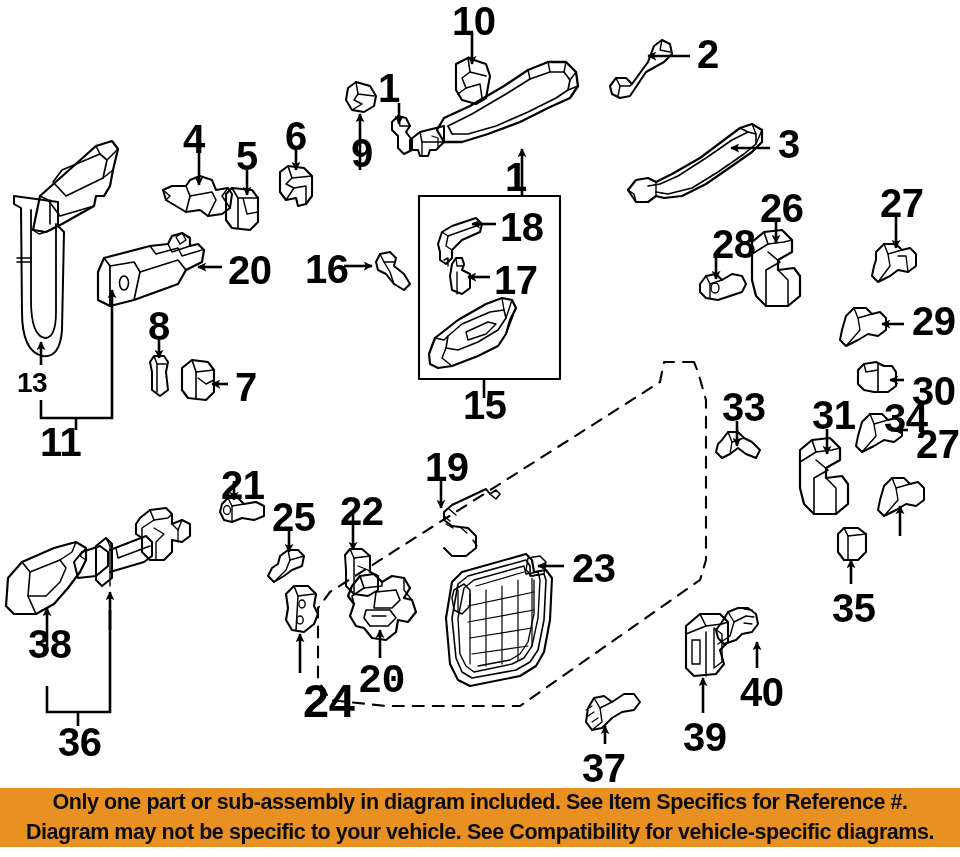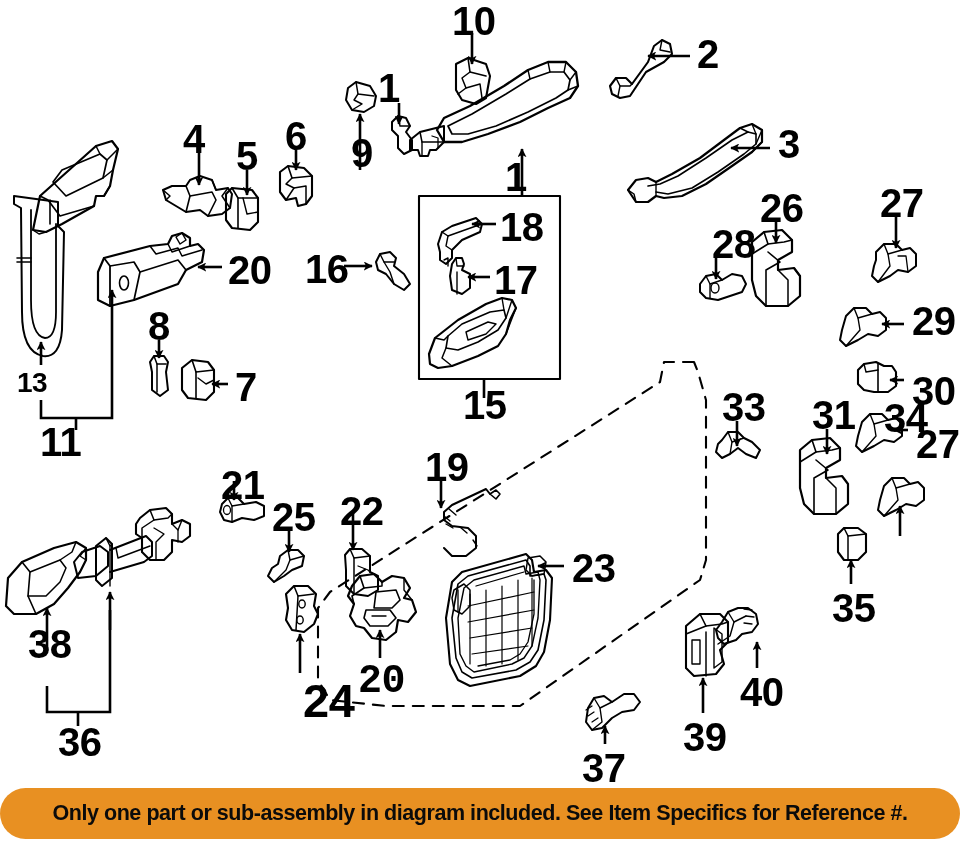--- a/index.html
+++ b/index.html
@@ -17,25 +17,24 @@
     font-family:"Liberation Sans", sans-serif;
     font-weight:bold;
     color:#000;
     line-height:1;
     white-space:nowrap;
     letter-spacing:-0.5px;
   }
 
   
   #banner{
-    position:absolute;left:0;top:788px;width:960px;height:51px;
+    position:absolute;left:0;top:788px;width:960px;height:59px;
     background:#E89022;
     display:flex;flex-direction:column;align-items:center;justify-content:center;
     box-sizing:border-box;
-    border-radius:30px;
   }
   #banner .line{
     font-family:"Liberation Sans", sans-serif;
     font-weight:bold;
     font-size:21.5px;
     color:#0b0b0b;
     letter-spacing:-0.45px;
     white-space:nowrap;
     line-height:1.38;
   }
@@ -443,15 +442,16 @@
       <div class="callout" style="left: 832px; top: 588px; font-size: 40px;">35</div>
       <div class="callout" style="left: 58px; top: 722px; font-size: 40px;">36</div>
       <div class="callout" style="left: 582px; top: 748px; font-size: 40px;">37</div>
       <div class="callout" style="left: 28px; top: 624px; font-size: 40px;">38</div>
       <div class="callout" style="left: 683px; top: 717px; font-size: 40px;">39</div>
       <div class="callout" style="left: 740px; top: 672px; font-size: 40px;">40</div>
     </div>
 
   <div id="banner">
     <div class="line">Only one part or sub-assembly in diagram included. See Item Specifics for Reference #.</div>
+    <div class="line">Diagram may not be specific to your vehicle. See Compatibility for vehicle-specific diagrams.</div>
   </div>
 
 </div>
 
 </body></html>

